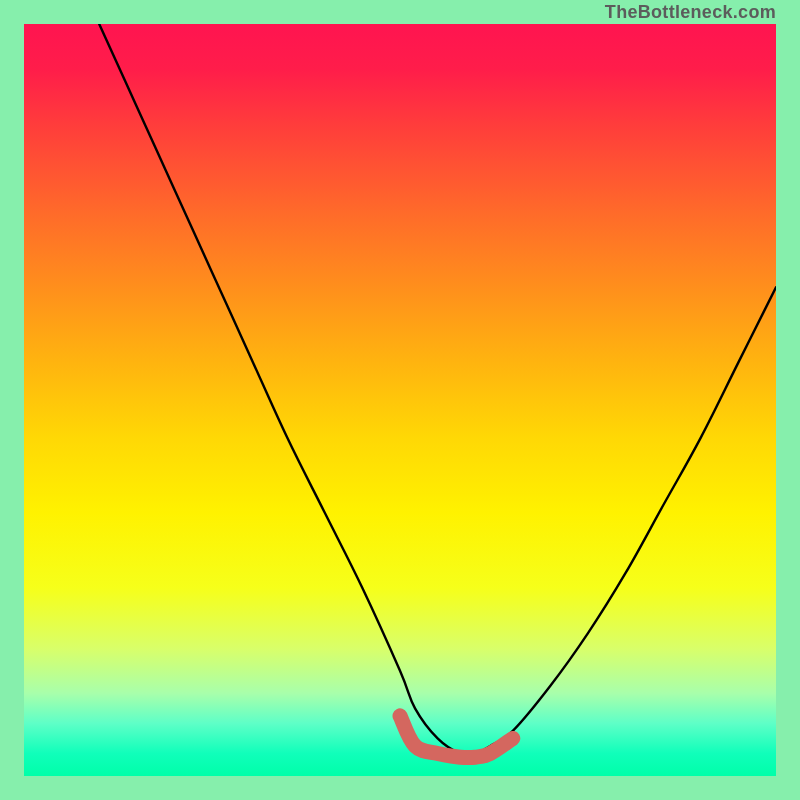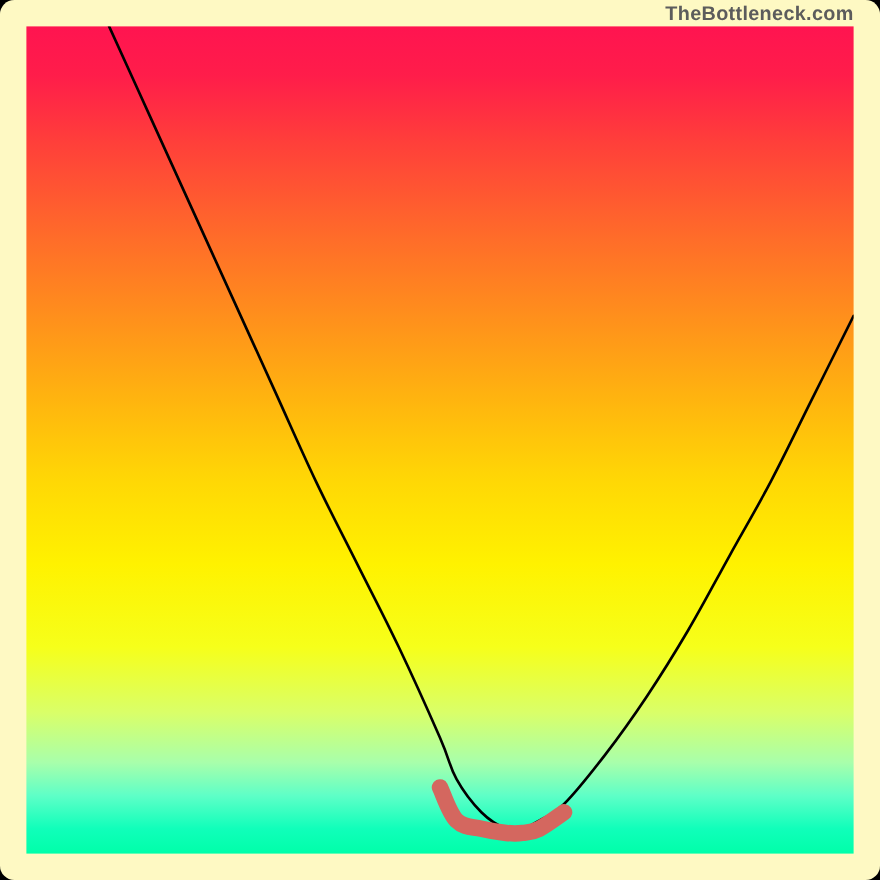--- a/index.html
+++ b/index.html
@@ -8,22 +8,21 @@
     width: 800px;
     height: 800px;
     overflow: hidden;
     background: #000;
     font-family: Arial, Helvetica, sans-serif;
   }
   .frame {
     position: relative;
     width: 800px;
     height: 800px;
-    background: #fef9c3;
-    border-radius: 13px;
+    background: #86efac;
   }
   .plot-area {
     position: absolute;
     left: 24px;
     top: 24px;
     width: 752px;
     height: 752px;
     background: linear-gradient(
       to bottom,
       #ff1450 0%,

